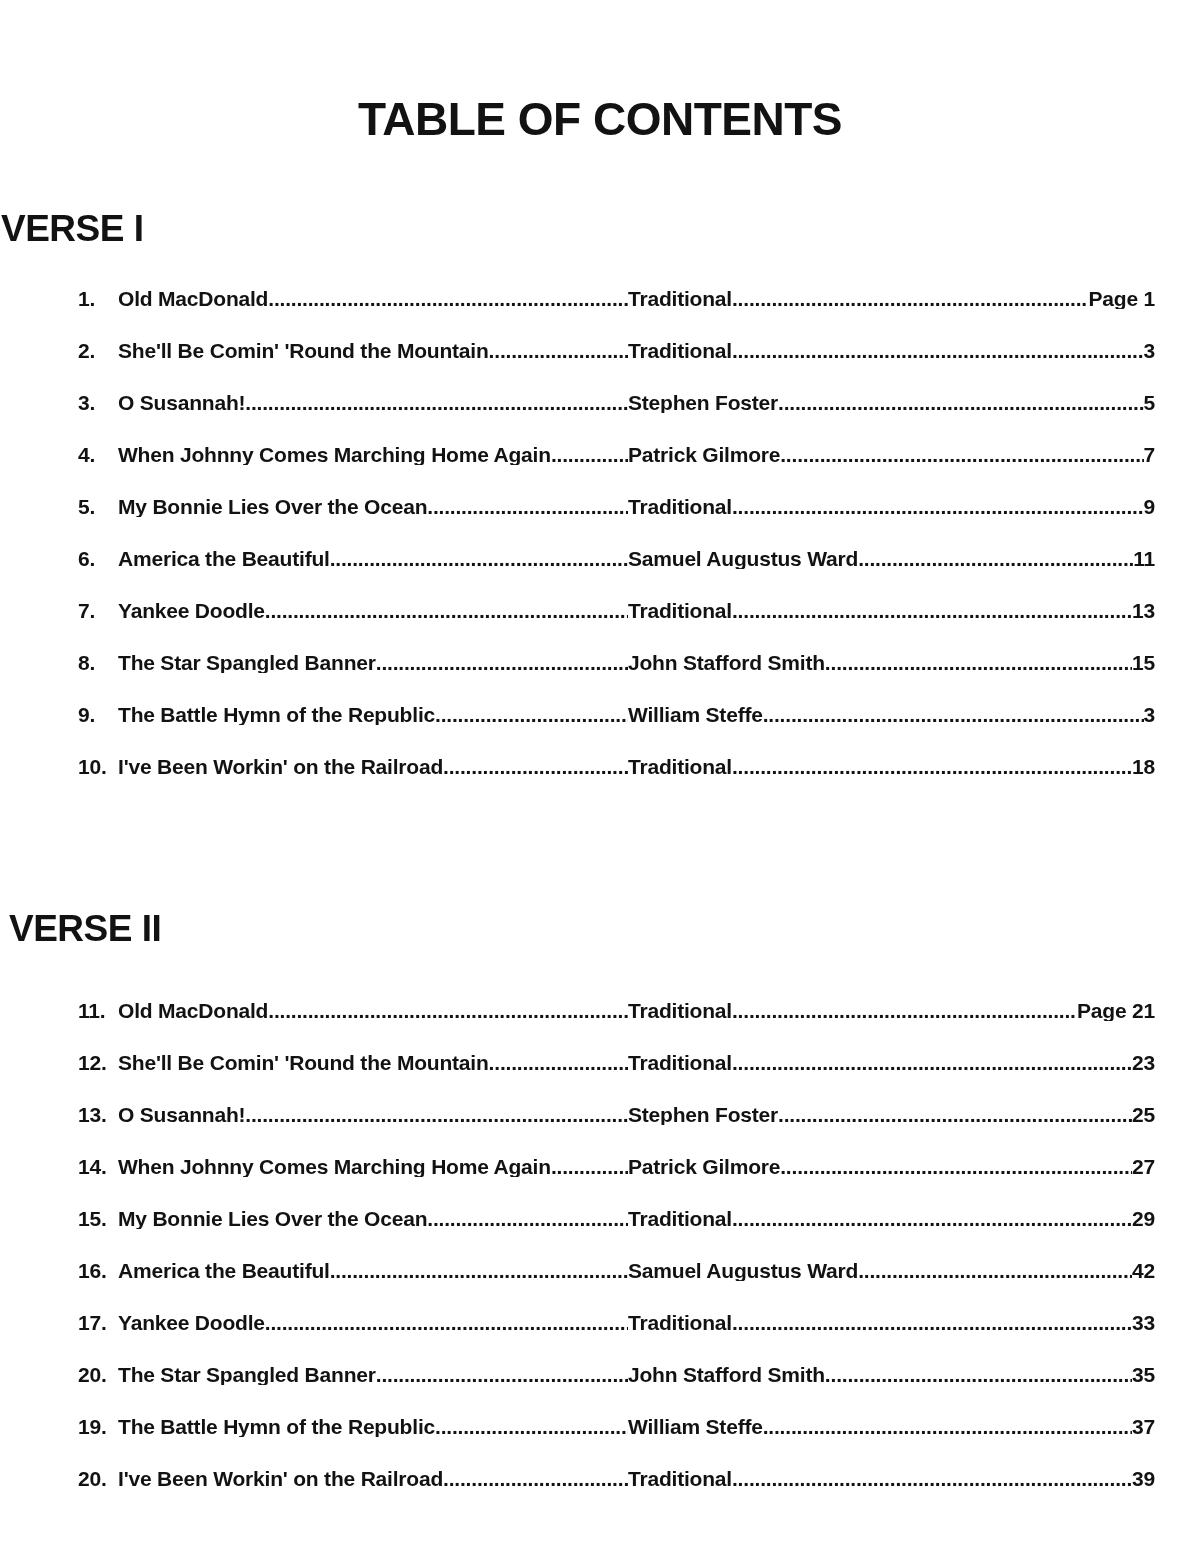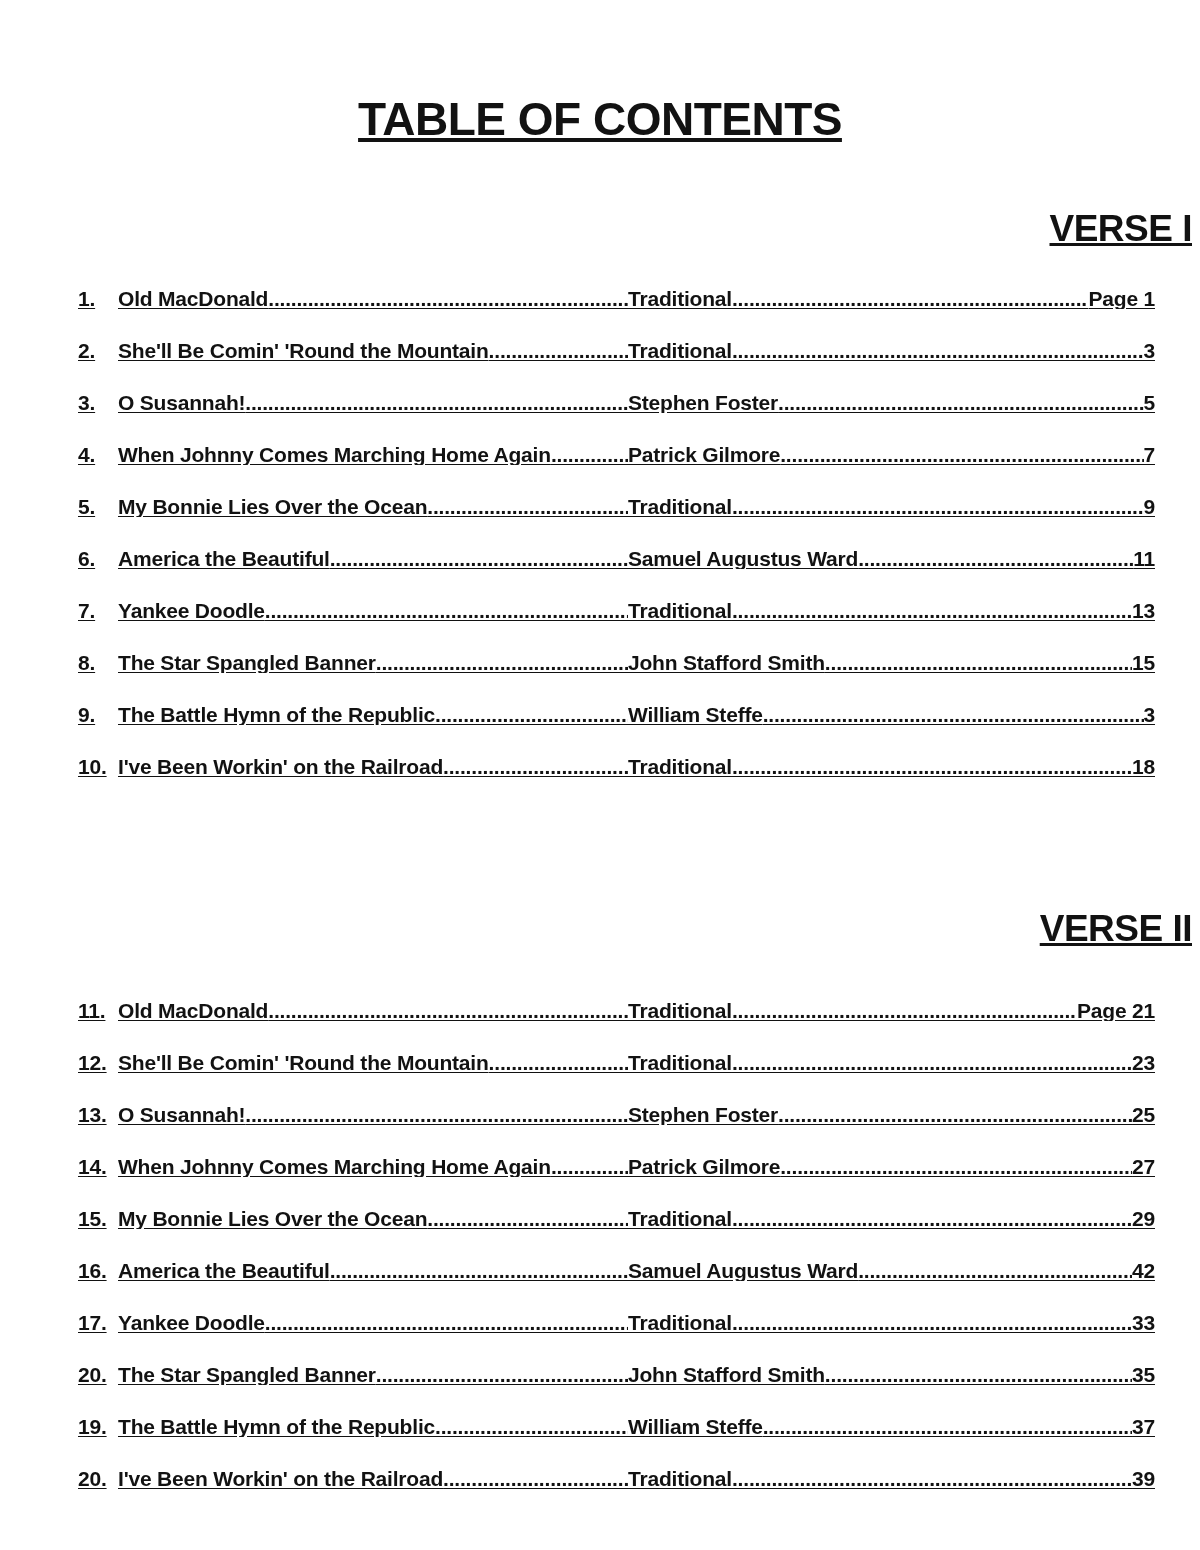--- a/index.html
+++ b/index.html
@@ -13,49 +13,48 @@
     overflow: hidden;
     font-family: "Liberation Sans", "DejaVu Sans", sans-serif;
     font-weight: bold;
     color: #121212;
     -webkit-font-smoothing: antialiased;
   }
   .doc {
     width: 1200px;
     height: 1216px;
     position: relative;
-    text-decoration: underline;
   }
   .doc-title {
     margin: 0;
     padding-top: 94px;
     text-align: center;
     font-size: 46px;
     line-height: 1.1;
     letter-spacing: -0.5px;
     font-weight: bold;
   }
   .doc-subtitle {
     margin: 22px 0 0 0;
     text-align: center;
     font-size: 27px;
     line-height: 1.2;
     font-style: italic;
     font-weight: bold;
   }
   .verse-heading {
-    margin: 8px;
-    text-align: right;
+    margin: 1px;
+    text-align: left;
     font-size: 37px;
     line-height: 1.1;
     letter-spacing: -0.5px;
     font-weight: bold;
   }
   .section-1 .verse-heading { margin-top: 64px; }
-  .section-2 .verse-heading { margin-top: 132px; }
+  .section-2 .verse-heading { margin-top: 132px; padding-left: 8px; }
   .entries {
     margin: 0 45px 0 78px; 
   }
   .section-1 .entries { margin-top: 39px; }
   .section-2 .entries { margin-top: 50px; }
   .row {
     display: flex;
     align-items: baseline;
     font-size: 21px;
     line-height: 21px;

